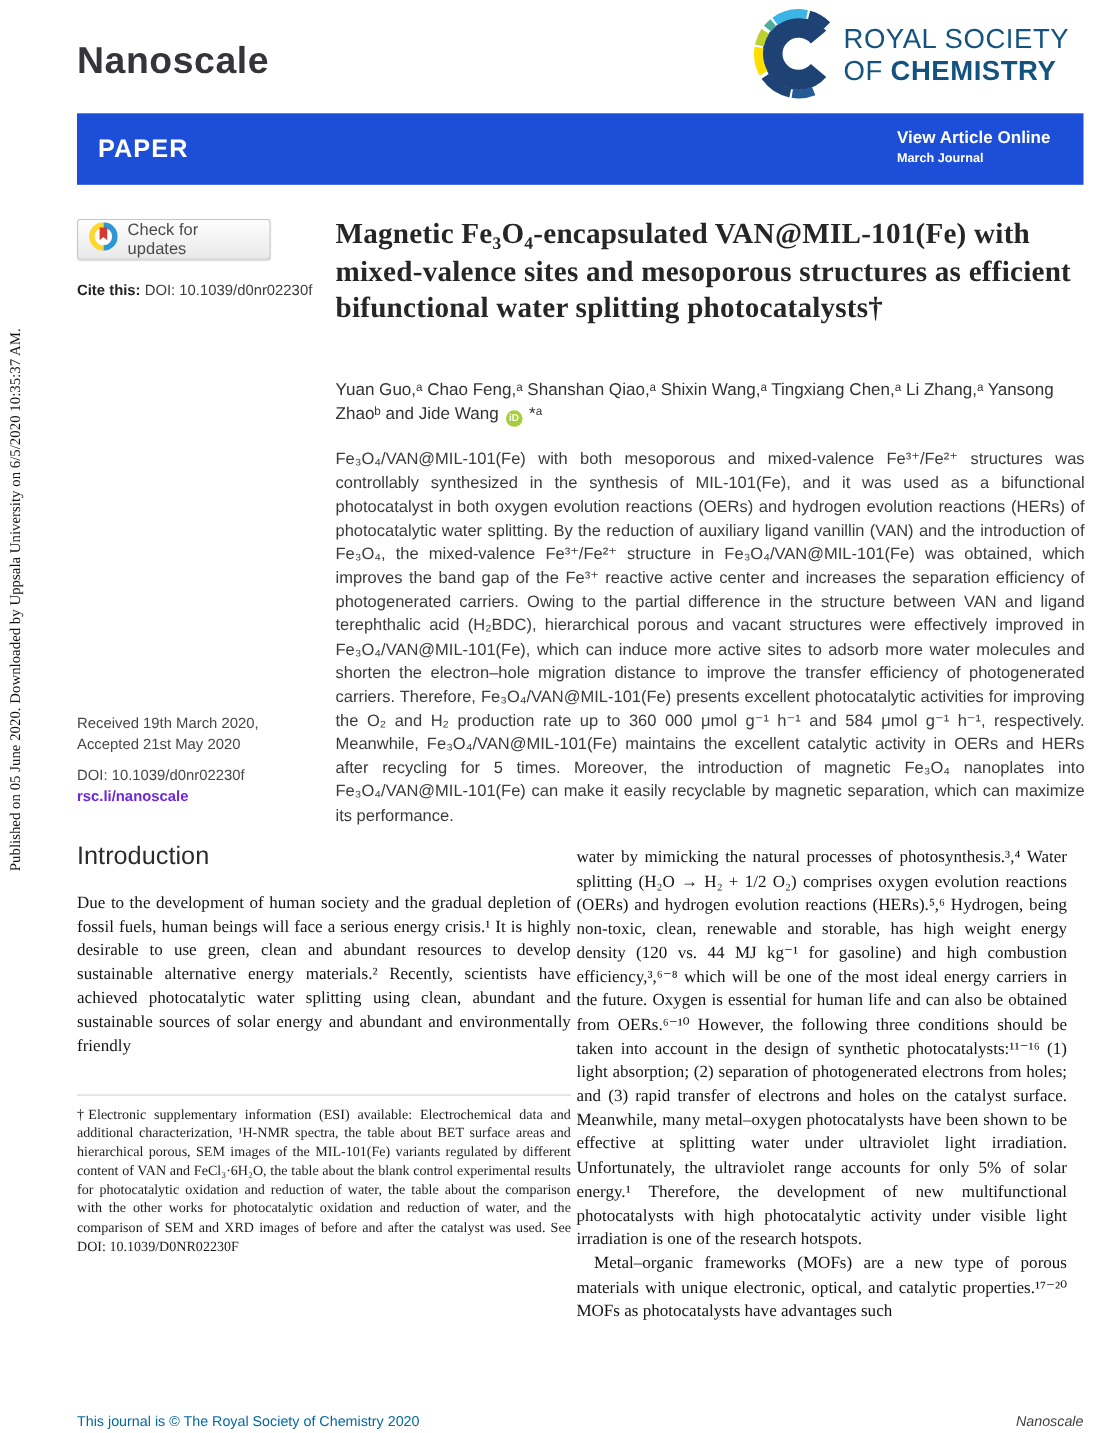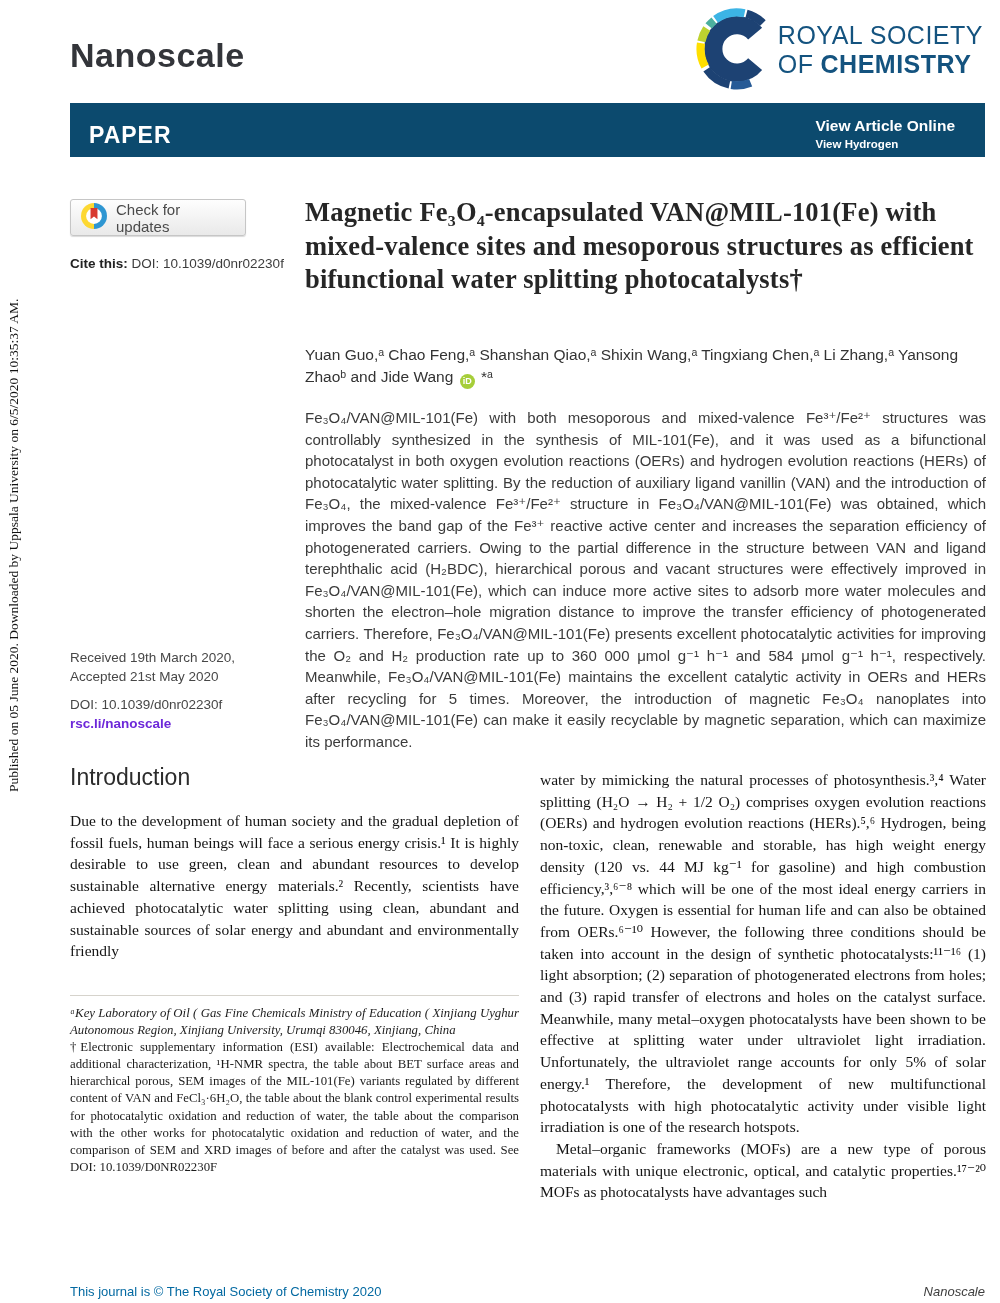--- a/index.html
+++ b/index.html
@@ -10,26 +10,26 @@
   .vertical-text{
     position:absolute;left:6px;top:792px;width:545px;
     transform:rotate(-90deg);transform-origin:0 0;
     font-family:"Liberation Serif","DejaVu Serif",serif;
     font-size:13.5px;color:#111;white-space:nowrap;
   }
 
   
   .journal-name{position:absolute;left:70px;top:36px;font-size:34px;font-weight:bold;
     color:#33353a;letter-spacing:.5px;}
-  .rsc-logo{position:absolute;right:17px;top:6px;display:flex;align-items:center;}
+  .rsc-logo{position:absolute;right:28px;top:6px;display:flex;align-items:center;}
   .rsc-logo-text{font-size:25px;line-height:29px;color:#14537f;letter-spacing:.5px;}
   .rsc-logo-text .bold{font-weight:bold;margin-left:7px;}
 
   
-  .banner{position:absolute;left:70px;top:103px;width:915px;height:54px;background:#0c4a6e;}
+  .banner{position:absolute;left:70px;top:103px;width:915px;height:65px;background:#1d4ed8;}
   .banner-paper{position:absolute;left:19px;top:19px;font-size:23px;font-weight:bold;
     color:#fff;letter-spacing:1px;}
   .banner-links{position:absolute;right:30px;top:14px;text-align:left;color:#fff;margin-left:24px;}
   .banner-links .vao{font-size:15.5px;font-weight:bold;display:block;}
   .banner-links .vj{font-size:11.5px;font-weight:bold;display:block;margin-top:3px;}
 
   
   .check-btn{position:absolute;left:70px;top:199px;width:176px;height:37px;
     background:linear-gradient(#fefefe,#e9e9e9);border:1px solid #c6c6c6;border-radius:3px;
     box-shadow:0 1px 1px rgba(0,0,0,.15);display:flex;align-items:center;gap:9px;
@@ -53,21 +53,21 @@
     line-height:15px;vertical-align:-2px;margin:0 2px;}
   .abstract{position:absolute;left:305px;top:407px;width:681px;font-size:15px;
     line-height:21.6px;text-align:justify;color:#3b3b3b;}
 
   
   .intro-heading{position:absolute;left:70px;top:764px;font-size:23px;font-weight:normal;
     color:#2b2b2b;}
   .col-left{position:absolute;left:70px;top:810px;width:449px;
     font-family:"Liberation Serif","DejaVu Serif",serif;font-size:15.5px;line-height:21.7px;
     text-align:justify;color:#141414;}
-  .col-right{position:absolute;left:540px;top:769px;width:446px;
+  .col-right{position:absolute;left:524px;top:769px;width:446px;
     font-family:"Liberation Serif","DejaVu Serif",serif;font-size:15.5px;line-height:21.7px;
     text-align:justify;color:#141414;}
   .col-right .p2{text-indent:16px;margin-top:0;}
 
   
   .fn-rule{position:absolute;left:70px;top:995px;width:449px;height:1px;background:#d6d3cc;}
   .footnotes{position:absolute;left:70px;top:1005px;width:449px;
     font-family:"Liberation Serif","DejaVu Serif",serif;font-size:12.8px;line-height:17.1px;
     text-align:justify;color:#1c1c1c;}
   .footnotes .aff{font-style:italic;}
@@ -101,21 +101,21 @@
   <span class="rsc-logo-text">
     <span>ROYAL SOCIETY</span><br>
     <span>OF</span><span class="bold">CHEMISTRY</span>
   </span>
 </div>
 
 <div class="banner">
   <span class="banner-paper">PAPER</span>
   <span class="banner-links">
     <a class="vao">View Article Online</a>
-    <a class="vj">View Hydrogen</a>
+    <a class="vj">March Journal</a>
   </span>
 </div>
 
 <div class="check-btn">
   <span>
     <svg width="26" height="26" viewBox="0 0 24 24">
       <path d="M12 0 A12 12 0 0 1 12 24 Z" fill="#2e96d2"></path>
       <path d="M12 0 A12 12 0 0 0 12 24 Z" fill="#fdd832"></path>
       <circle cx="12" cy="12" r="7.3" fill="#ffffff"></circle>
       <path d="M8.8 4.5 h6.4 v10.6 l-3.2 -2.7 l-3.2 2.7 Z" fill="#d8392f"></path>
@@ -151,18 +151,17 @@
   <p style="margin:0;">Due to the development of human society and the gradual depletion of fossil fuels, human beings will face a serious energy crisis.¹ It is highly desirable to use green, clean and abundant resources to develop sustainable alternative energy materials.² Recently, scientists have achieved photocatalytic water splitting using clean, abundant and sustainable sources of solar energy and abundant and environmentally friendly</p>
 </div>
 
 <div class="col-right">
   <p style="margin:0;">water by mimicking the natural processes of photosynthesis.³,⁴ Water splitting (H₂O → H₂ + 1/2 O₂) comprises oxygen evolution reactions (OERs) and hydrogen evolution reactions (HERs).⁵,⁶ Hydrogen, being non-toxic, clean, renewable and storable, has high weight energy density (120 vs. 44 MJ kg⁻¹ for gasoline) and high combustion efficiency,³,⁶⁻⁸ which will be one of the most ideal energy carriers in the future. Oxygen is essential for human life and can also be obtained from OERs.⁶⁻¹⁰ However, the following three conditions should be taken into account in the design of synthetic photocatalysts:¹¹⁻¹⁶ (1) light absorption; (2) separation of photogenerated electrons from holes; and (3) rapid transfer of electrons and holes on the catalyst surface. Meanwhile, many metal–oxygen photocatalysts have been shown to be effective at splitting water under ultraviolet light irradiation. Unfortunately, the ultraviolet range accounts for only 5% of solar energy.¹ Therefore, the development of new multifunctional photocatalysts with high photocatalytic activity under visible light irradiation is one of the research hotspots.</p>
   <p class="p2">Metal–organic frameworks (MOFs) are a new type of porous materials with unique electronic, optical, and catalytic properties.¹⁷⁻²⁰ MOFs as photocatalysts have advantages such</p>
 </div>
 
 <div class="fn-rule"></div>
 <div class="footnotes">
-  <p class="aff">ᵃKey Laboratory of Oil ( Gas Fine Chemicals Ministry of Education ( Xinjiang Uyghur Autonomous Region, Xinjiang University, Urumqi 830046, Xinjiang, China</p>
   <p>†Electronic supplementary information (ESI) available: Electrochemical data and additional characterization, ¹H-NMR spectra, the table about BET surface areas and hierarchical porous, SEM images of the MIL-101(Fe) variants regulated by different content of VAN and FeCl₃·6H₂O, the table about the blank control experimental results for photocatalytic oxidation and reduction of water, the table about the comparison with the other works for photocatalytic oxidation and reduction of water, and the comparison of SEM and XRD images of before and after the catalyst was used. See DOI: 10.1039/D0NR02230F</p>
 </div>
 
 <div class="footer-left">This journal is © The Royal Society of Chemistry 2020</div>
 <div class="footer-right">Nanoscale</div>
 
 </body></html>

